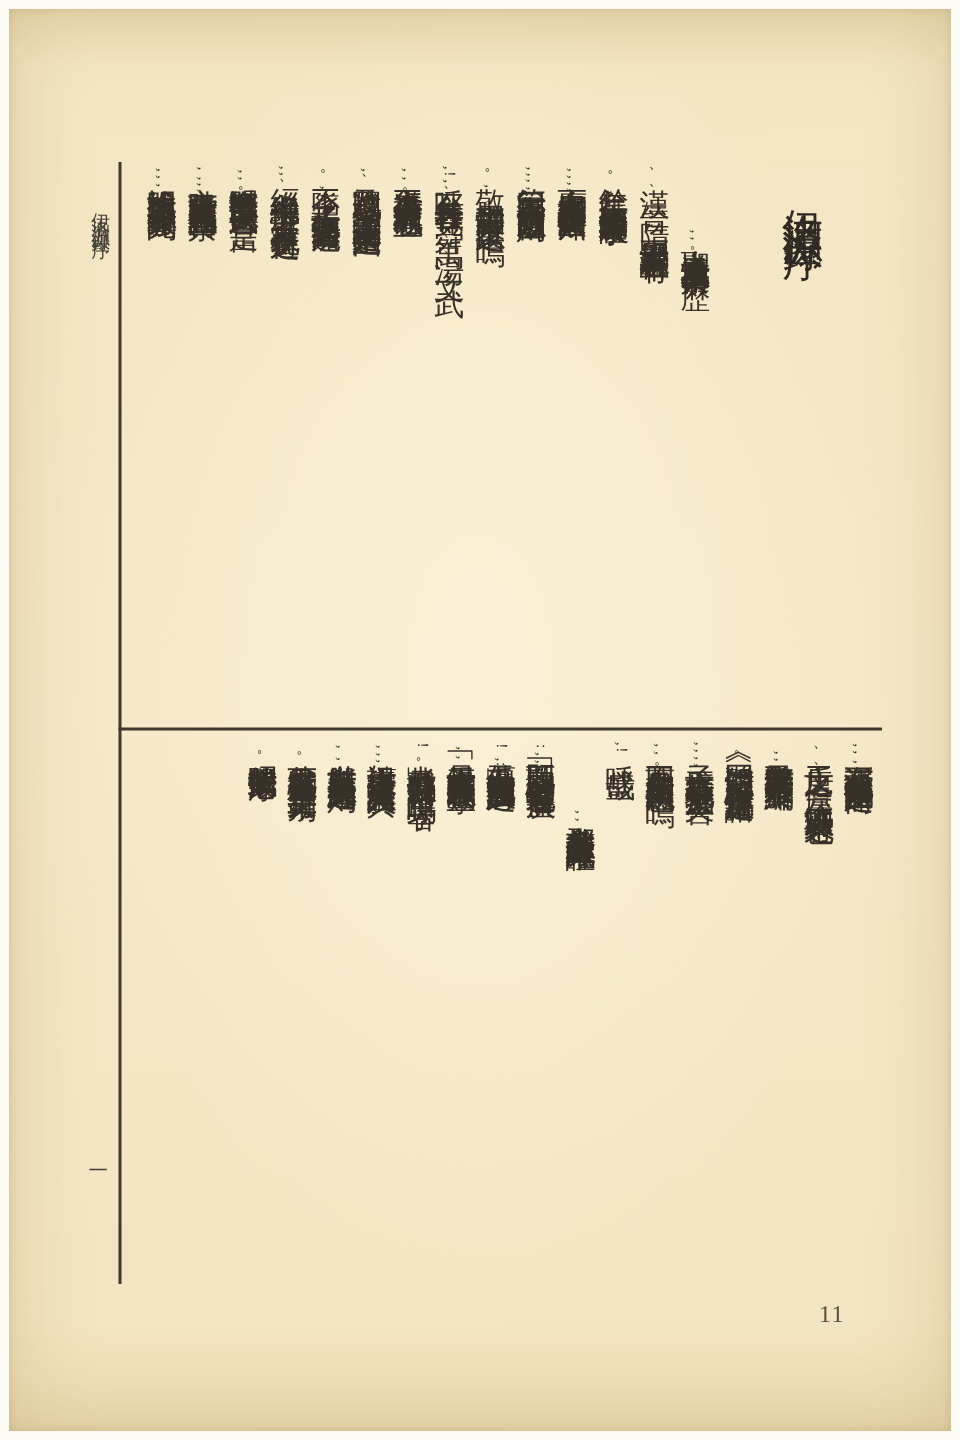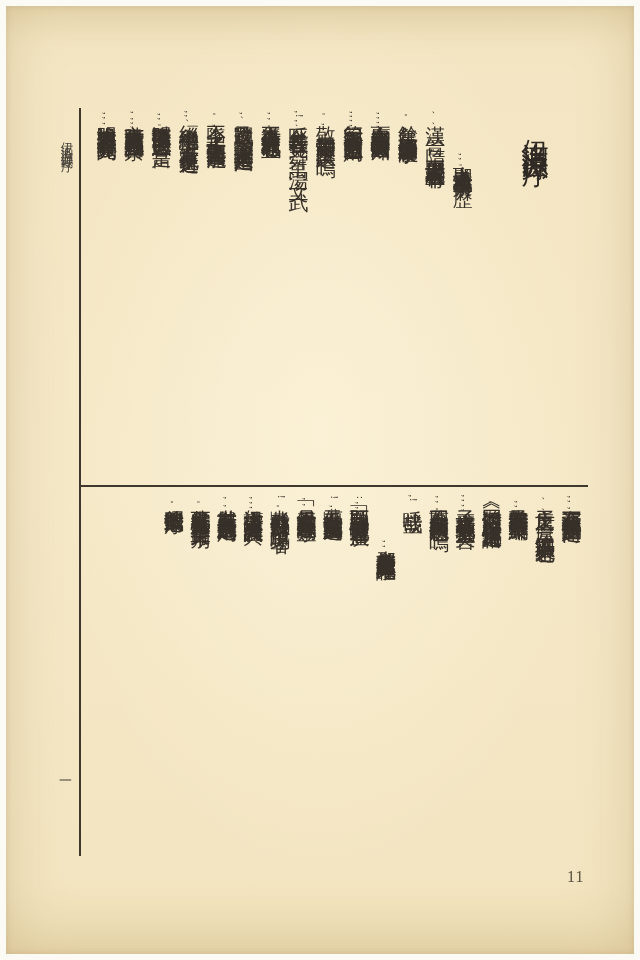--- a/index.html
+++ b/index.html
@@ -68,21 +68,21 @@
     writing-mode:vertical-rl;text-orientation:mixed;
     font-size:12.5px;letter-spacing:3.5px;line-height:1;
     color:#45403a;width:20px;
   }
   .folio-mark{
     position:absolute;left:56px;top:773px;
     writing-mode:vertical-rl;text-orientation:mixed;
     font-size:13px;line-height:1;color:#45403a;width:16px;
   }
   .page-number{
-    position:absolute;left:567px;top:868px;
+    position:absolute;left:546px;top:868px;
     font-size:16px;color:#56503f;letter-spacing:1px;
   }
 </style>
 </head>
 <body>
 
 <div class="scan">
   <div class="paper"></div>
 
   <div class="rule-v"></div>

